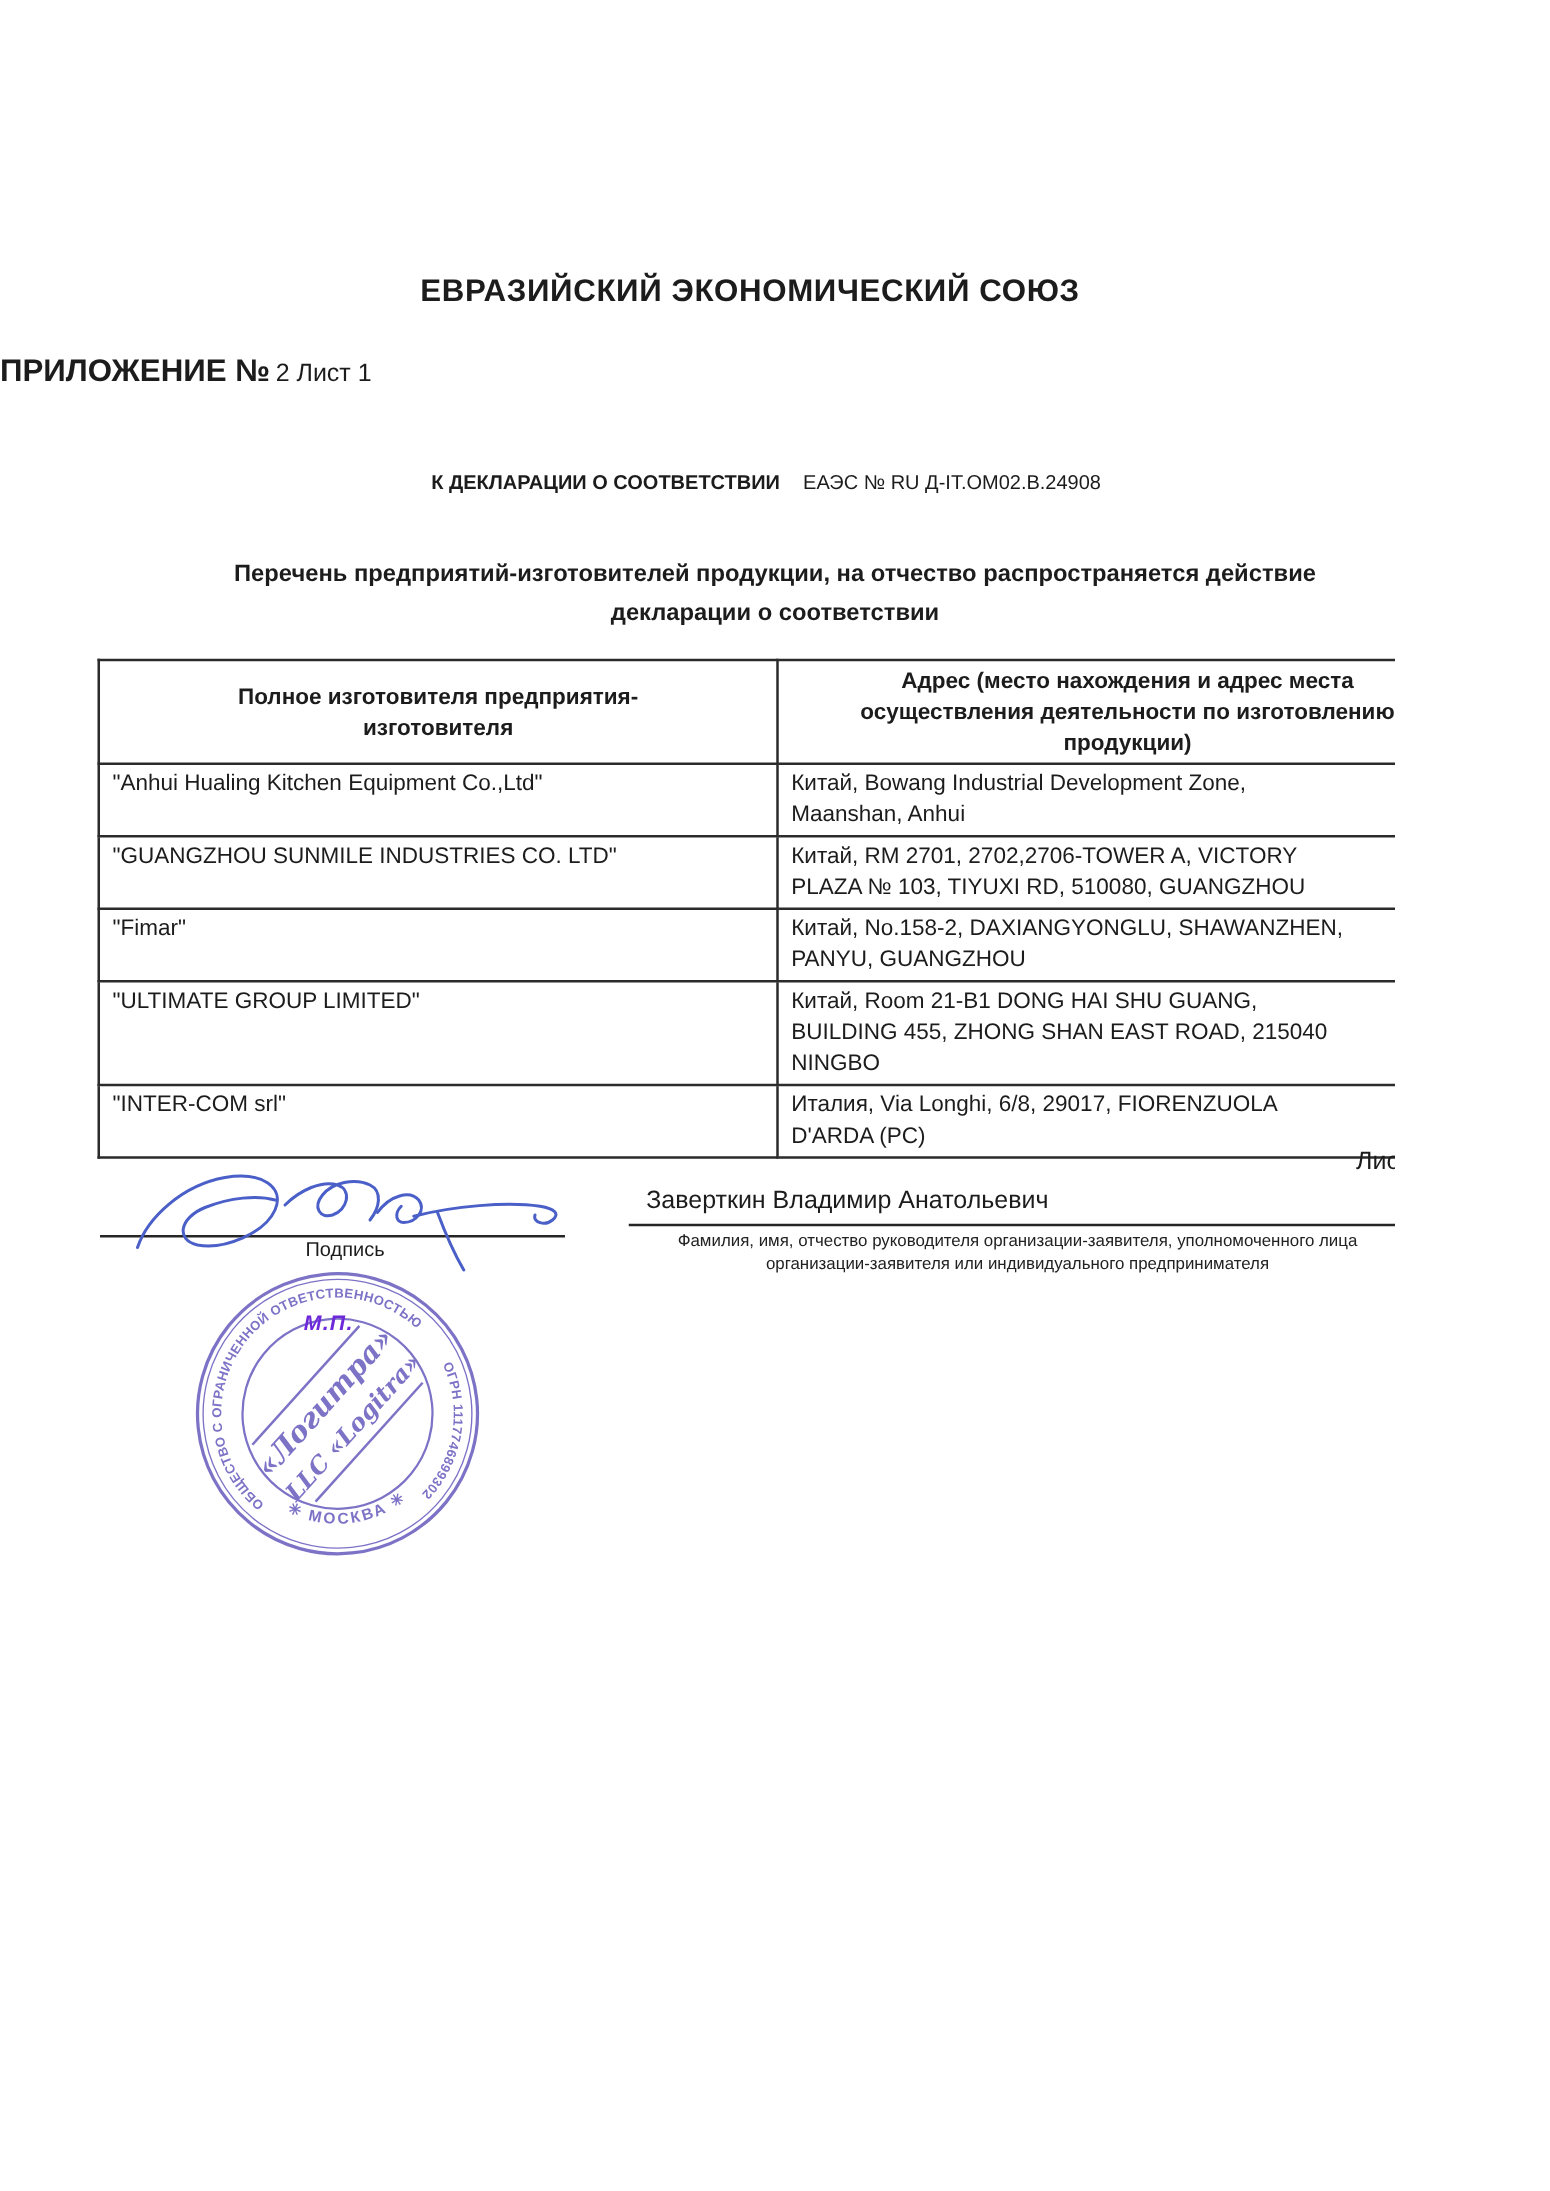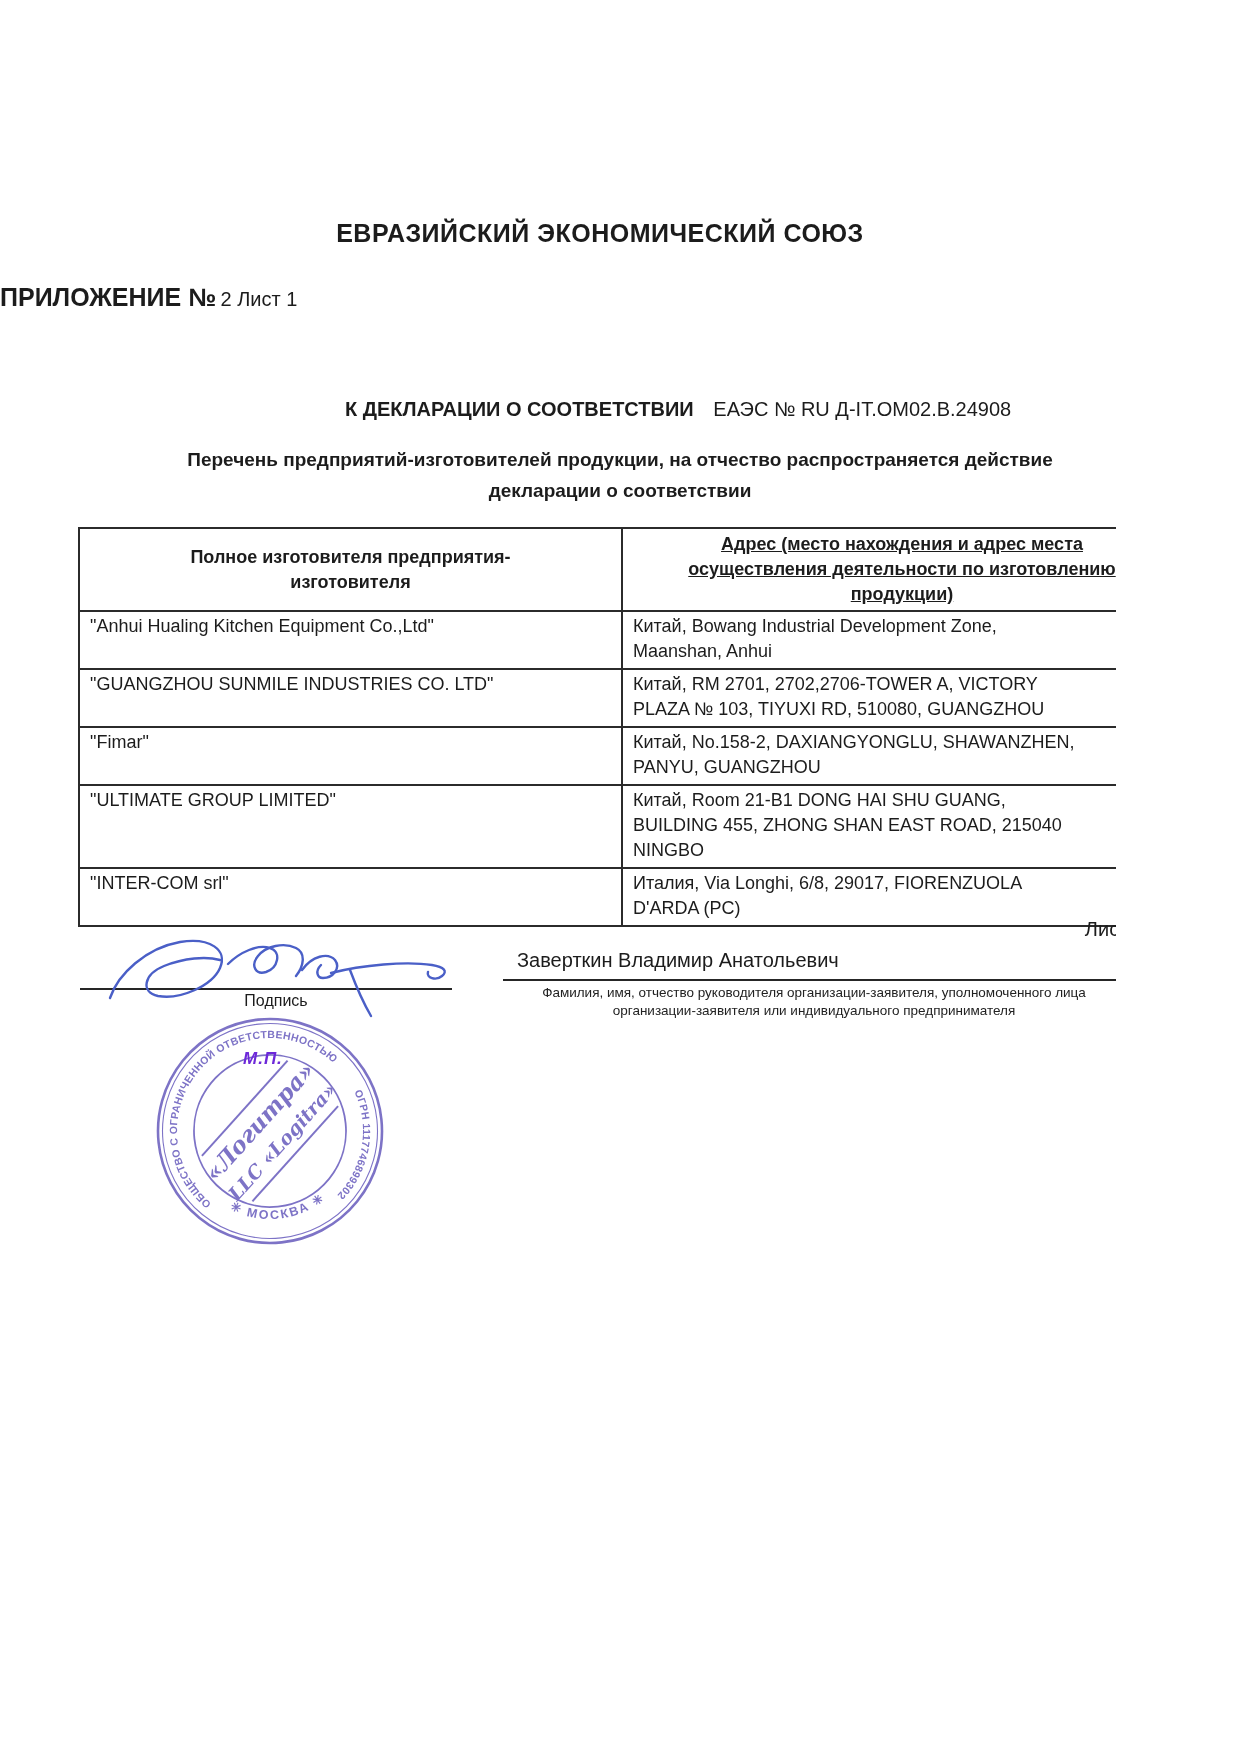--- a/index.html
+++ b/index.html
@@ -5,35 +5,35 @@
   html,body{margin:0;padding:0;background:#fff;}
   .page{
     position:relative;width:1116px;height:1753px;background:#ffffff;
     font-family:"Liberation Sans",sans-serif;color:#1c1c1c;overflow:hidden;
   }
   .abs{position:absolute;}
   .doc-title{top:219px;left:0;width:1200px;text-align:center;font-size:25px;font-weight:bold;letter-spacing:0.5px;}
   .appendix-line{top:283px;left:0;width:1200px;text-align:left;}
   .appendix-label{font-size:25px;font-weight:bold;}
   .appendix-value{font-size:20px;font-weight:normal;}
-  .decl-line{top:398px;left:345px;font-size:20px;white-space:nowrap;}
+  .decl-line{top:378px;left:345px;font-size:16px;white-space:nowrap;}
   .decl-label{font-weight:bold;}
   .decl-number{font-weight:normal;margin-left:14px;}
   .subtitle{top:444px;left:20px;width:1200px;text-align:center;font-size:19px;font-weight:bold;line-height:31px;}
   table.manufacturers{
     position:absolute;left:78px;top:527px;width:1067px;
     border-collapse:collapse;table-layout:fixed;
   }
   table.manufacturers th, table.manufacturers td{
     border:2px solid #2b2b2b;font-size:18px;line-height:25px;
   }
   table.manufacturers th{font-weight:bold;text-align:center;vertical-align:middle;padding:3px 8px;}
   table.manufacturers td{vertical-align:top;padding:2px 10px 4px 10px;}
   .col-name{width:525px;}
-  .col-addr{width:542px;text-decoration:underline;}
+  .col-addr{width:542px;}
   .sheet-label{top:918px;left:945px;width:200px;text-align:right;font-size:20px;}
   .sig-line{top:988px;left:80px;width:372px;border-top:2px solid #262626;height:0;}
   .sig-caption{top:992px;left:95px;width:362px;text-align:center;font-size:16px;}
   .sig-svg{top:912px;left:88px;z-index:3;}
   .head-name{top:949px;left:517px;font-size:20px;white-space:nowrap;}
   .name-line{top:979px;left:503px;width:622px;border-top:2px solid #262626;height:0;}
   .name-caption{left:463px;width:702px;text-align:center;font-size:13.5px;line-height:18px;color:#222;}
   .name-caption.l1{top:984px;}
   .name-caption.l2{top:1002px;}
   .mp-mark{top:1049px;left:243px;font-size:17px;font-weight:bold;letter-spacing:1px;color:#6d28d9;z-index:2;font-style:italic;}

